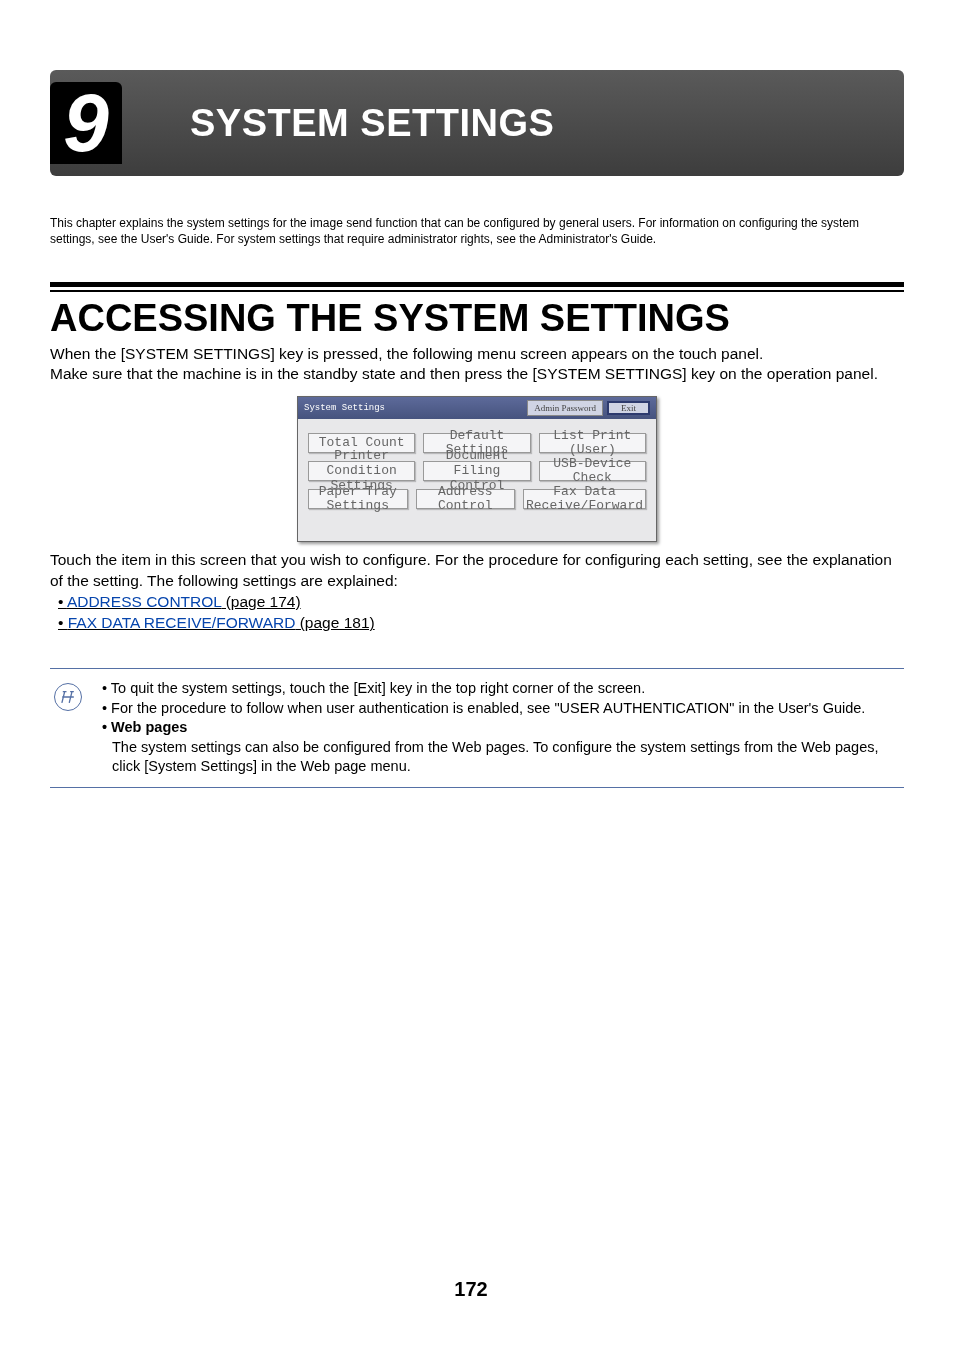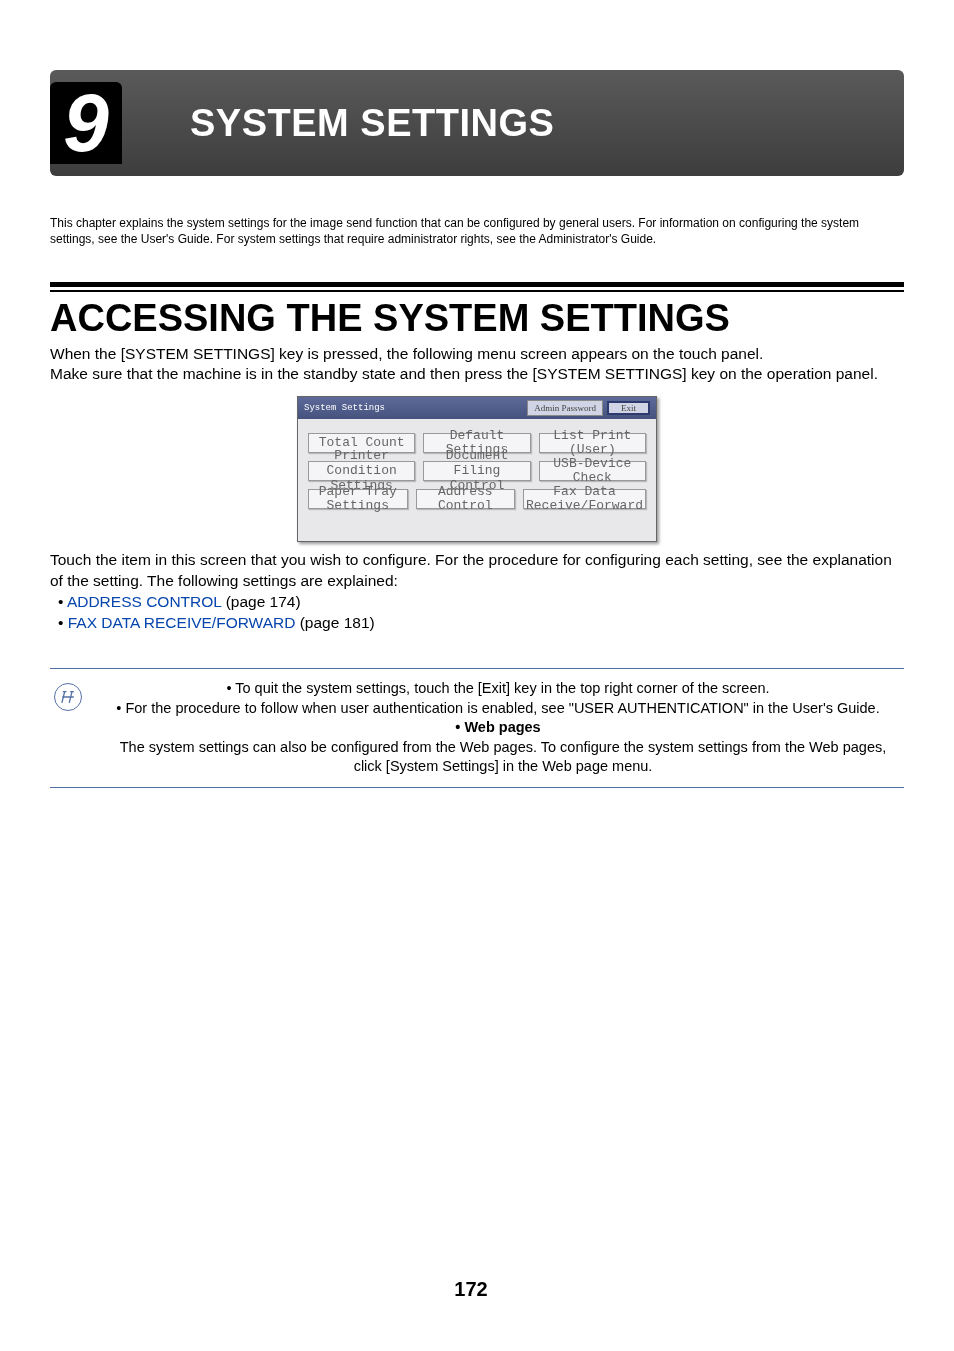--- a/index.html
+++ b/index.html
@@ -140,33 +140,33 @@
       justify-content: center;
       box-shadow: 1px 1px 1px rgba(0,0,0,0.2);
     }
     .post-screenshot {
       margin-top: 8px;
     }
     .bullet-link {
       font-size: 15.5px;
       line-height: 1.4;
       padding-left: 8px;
+      text-decoration: underline;
     }
     .link {
       color: #0645ad;
     }
     .note-box {
       border-top: 1.5px solid #5570a5;
       border-bottom: 1.5px solid #5570a5;
       padding: 10px 10px 10px 52px;
       margin-top: 34px;
       position: relative;
       font-size: 14.5px;
       line-height: 1.35;
-      text-align: center;
     }
     .note-icon {
       position: absolute;
       left: 4px;
       top: 14px;
       width: 28px;
       height: 28px;
       border: 1.5px solid #5570a5;
       border-radius: 50%;
       display: flex;

